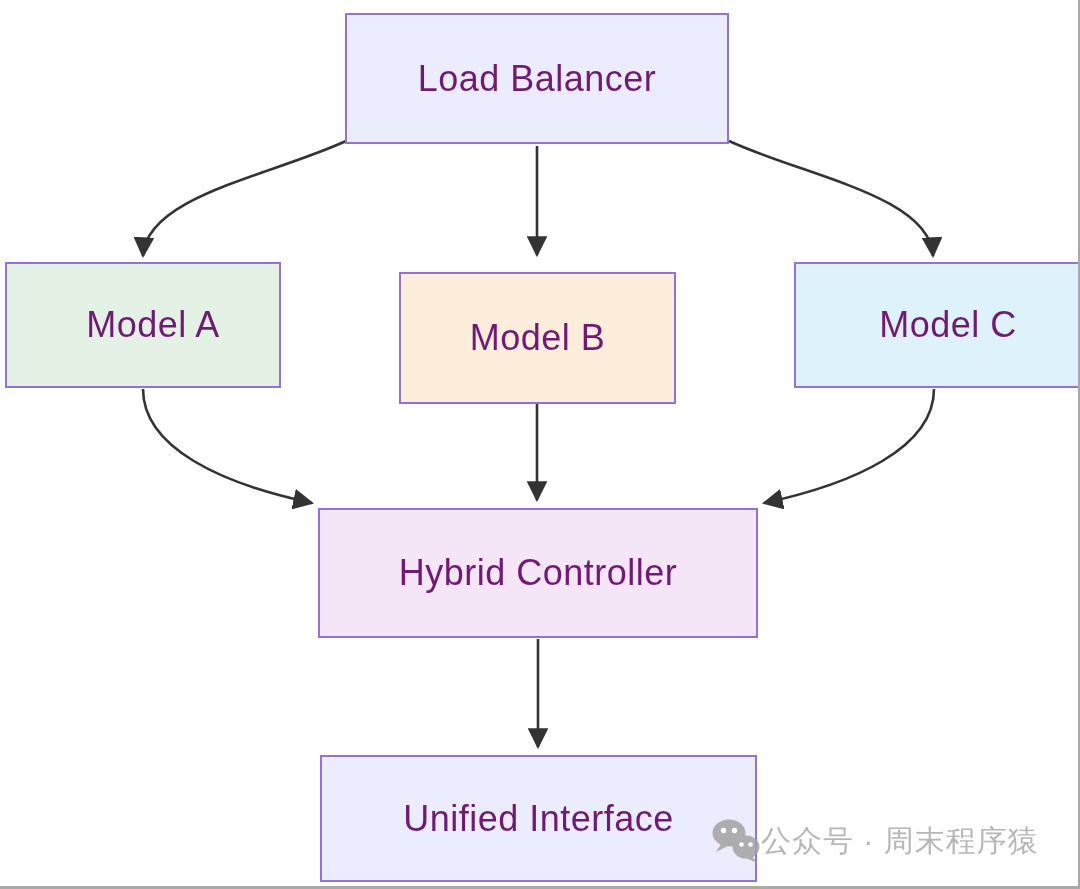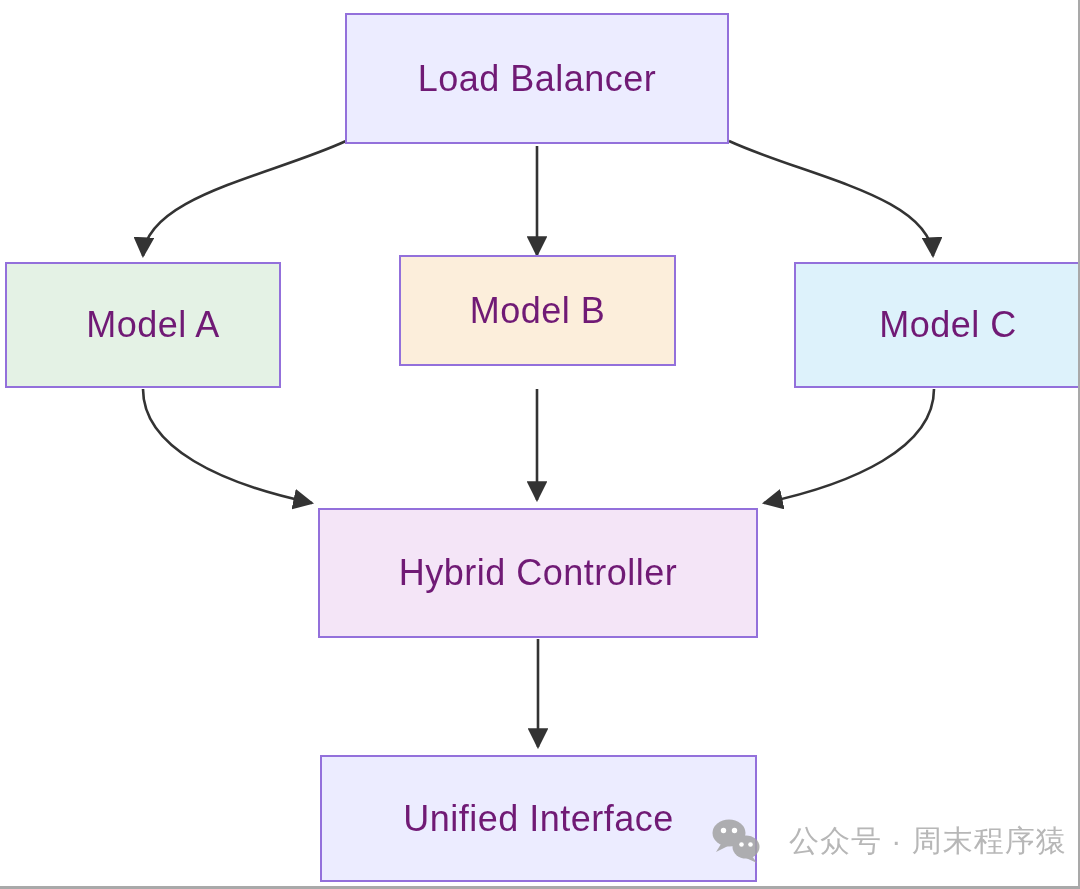--- a/index.html
+++ b/index.html
@@ -34,32 +34,32 @@
     display: flex;
     align-items: center;
     justify-content: center;
     font-size: 36px;
     color: #701a75;
     text-align: center;
     letter-spacing: 0.5px;
   }
   #node-load-balancer    { left: 345px; top: 13px;  width: 384px; height: 131px; }
   #node-model-a          { left: 5px;   top: 262px; width: 276px; height: 126px; }
-  #node-model-b          { left: 399px; top: 255px; width: 277px; height: 111px; }
+  #node-model-b          { left: 399px; top: 272px; width: 277px; height: 132px; }
   #node-model-c          { left: 794px; top: 262px; width: 308px; height: 126px; }
   #node-hybrid-controller{ left: 318px; top: 508px; width: 440px; height: 130px; }
   #node-unified-interface{ left: 320px; top: 755px; width: 437px; height: 127px; }
 
   .watermark {
     position: absolute;
     left: 712px;
     top: 818px;
     display: flex;
     align-items: center;
-    gap: 28px;
+    gap: 0;
     pointer-events: none;
   }
   .watermark-text {
     font-size: 30px;
     letter-spacing: 1px;
     white-space: nowrap;
   }
 </style>
 </head>
 <body>

